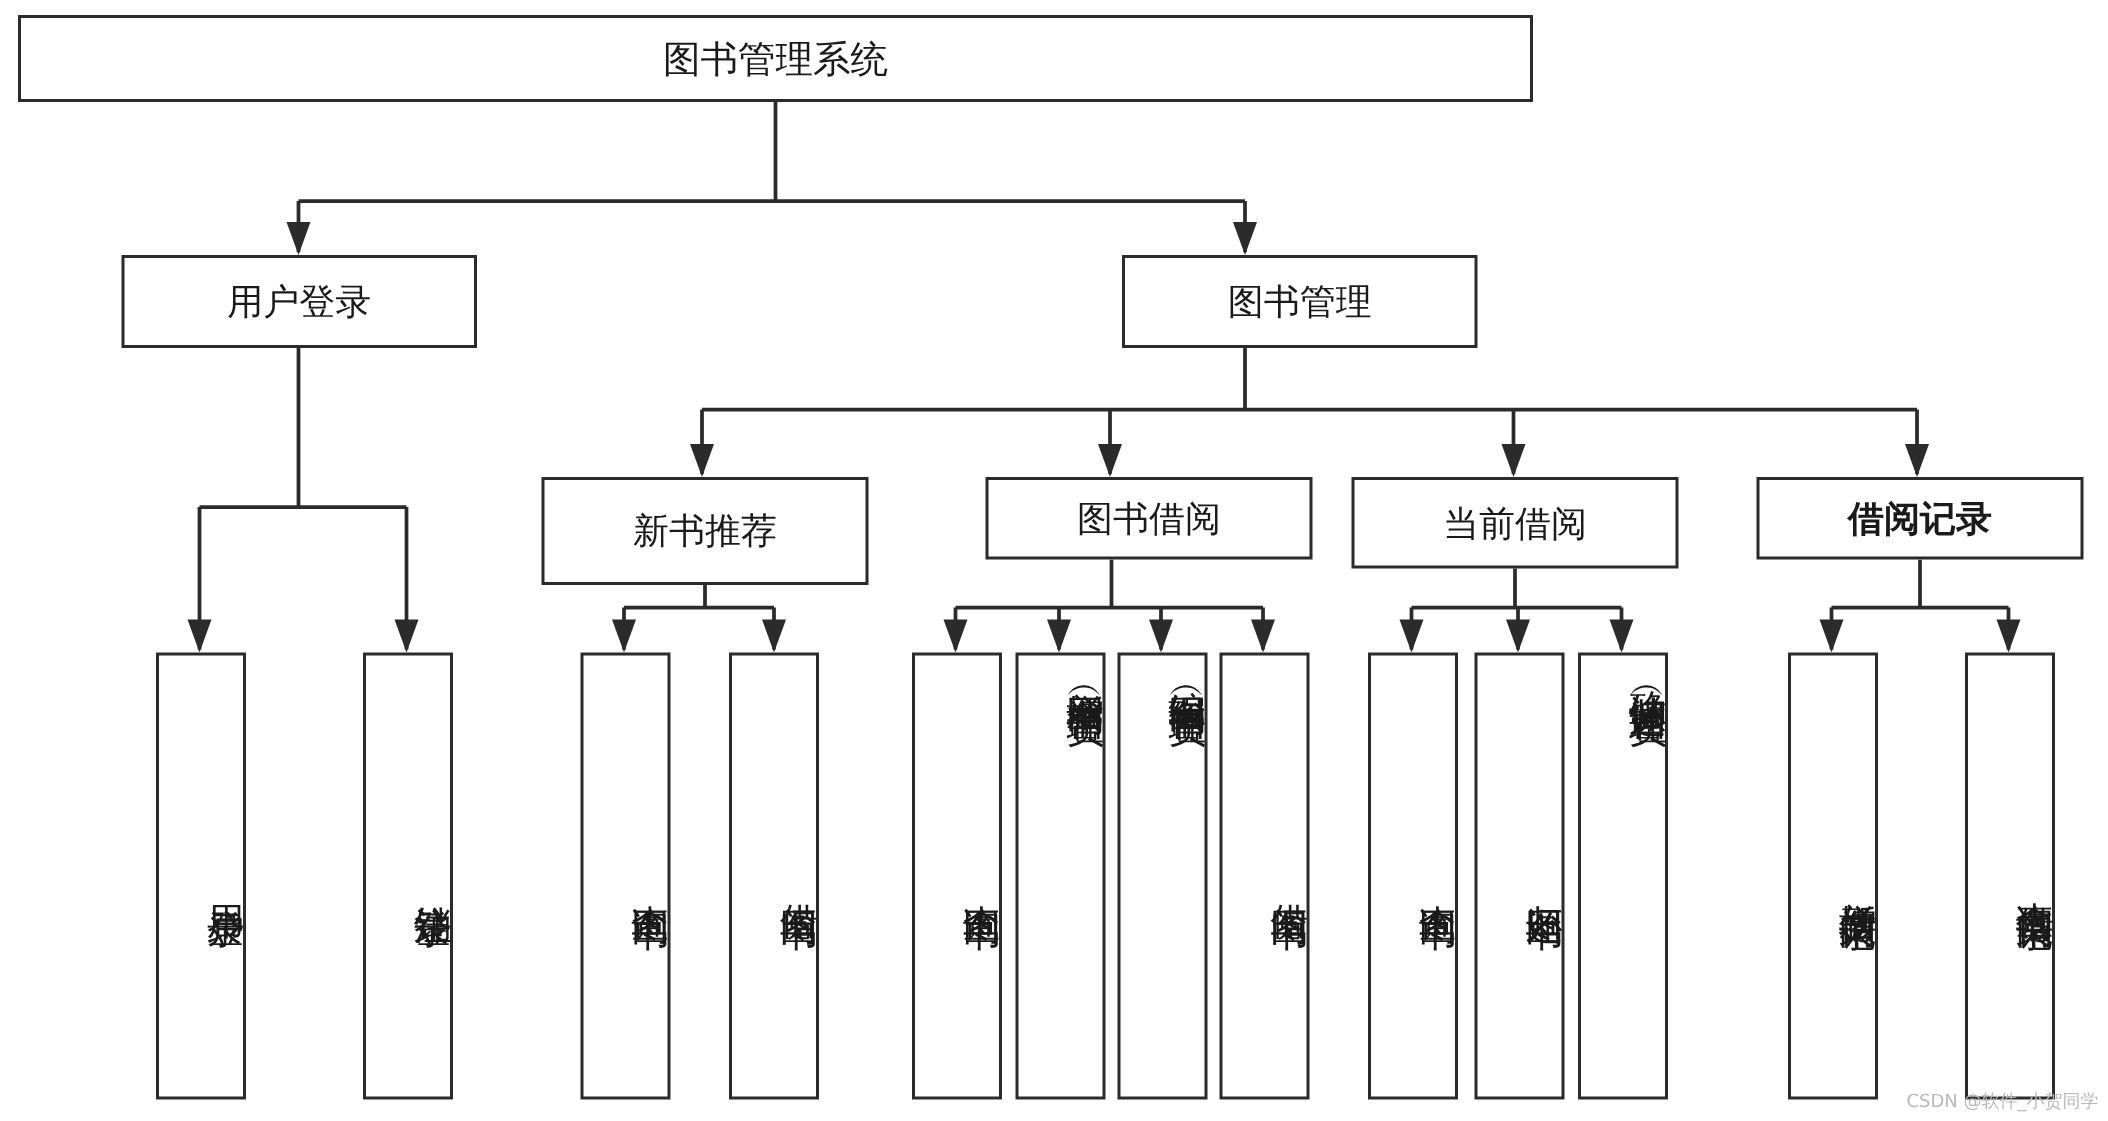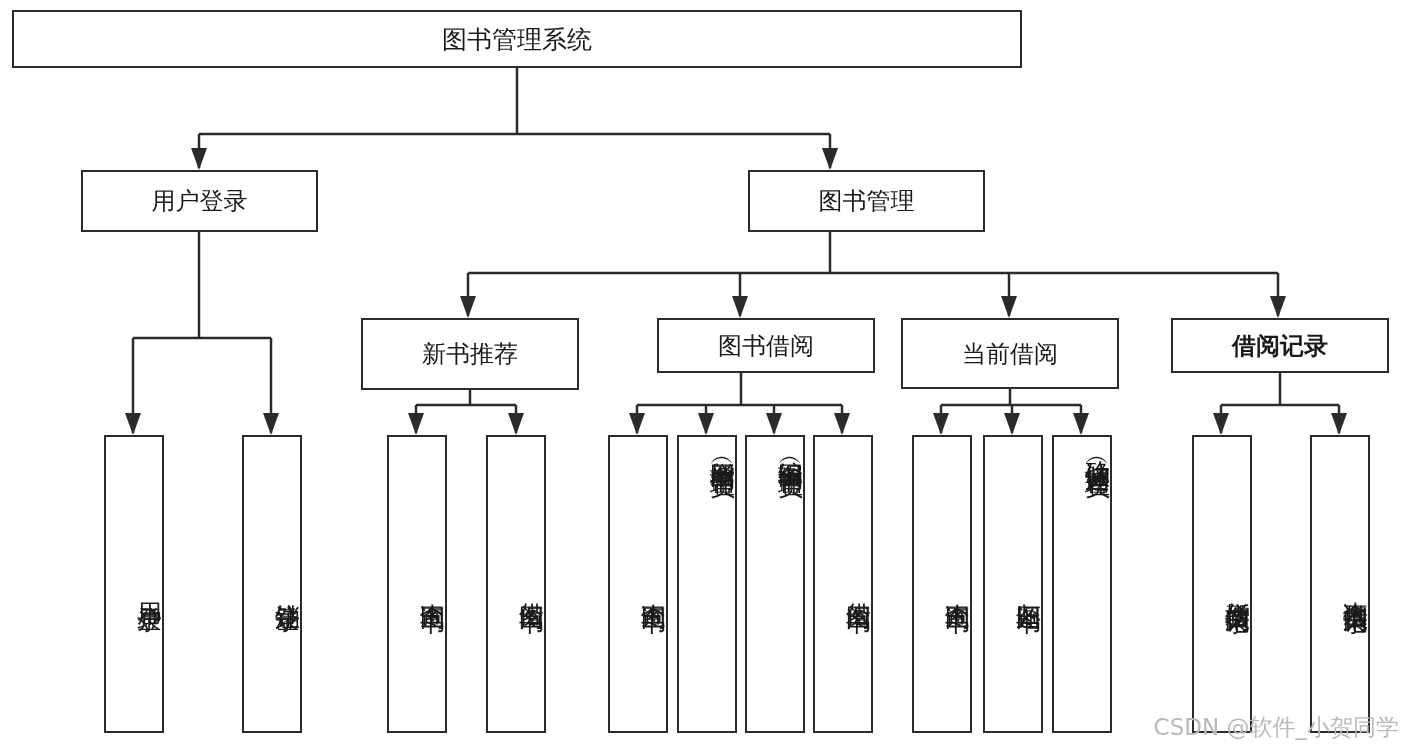--- a/index.html
+++ b/index.html
@@ -52,21 +52,21 @@
     left: 0;
     top: 0;
     width: 1405px;
     height: 747px;
     pointer-events: none;
   }
   .watermark {
     position: absolute;
     right: 6px;
     bottom: 4px;
-    font-size: 23px;
+    font-size: 12px;
     color: #b9b9b9;
     white-space: nowrap;
     font-family: "DejaVu Sans", sans-serif;
   }
 </style>
 </head>
 <body>
 
 <div id="canvas">
   <svg id="edges" viewBox="0 0 1405 747">
@@ -132,21 +132,21 @@
       </div>
       <div class="node level1" style="left: 712px; top: 170px; width: 237px; height: 62px; margin-left: 36px;">
         <span class="node-label">图书管理</span>
       </div>
       <div class="node level1" style="left: 361px; top: 318px; width: 218px; height: 72px;">
         <span class="node-label">新书推荐</span>
       </div>
       <div class="node level1" style="left: 657px; top: 318px; width: 218px; height: 55px;">
         <span class="node-label">图书借阅</span>
       </div>
-      <div class="node level1" style="left: 901px; top: 318px; width: 218px; height: 71px;">
+      <div class="node level1" style="left: 901px; top: 318px; width: 218px; height: 61px;">
         <span class="node-label">当前借阅</span>
       </div>
       <div class="node level1" style="left: 1171px; top: 318px; width: 218px; height: 55px; font-weight: bold;">
         <span class="node-label">借阅记录</span>
       </div>
       <div class="node leaf" style="left: 104px; top: 435px; width: 60px; height: 298px;">
         <span class="node-label">用户登录</span>
       </div>
       <div class="node leaf" style="left: 242px; top: 435px; width: 60px; height: 298px;">
         <span class="node-label">注销登录</span>

